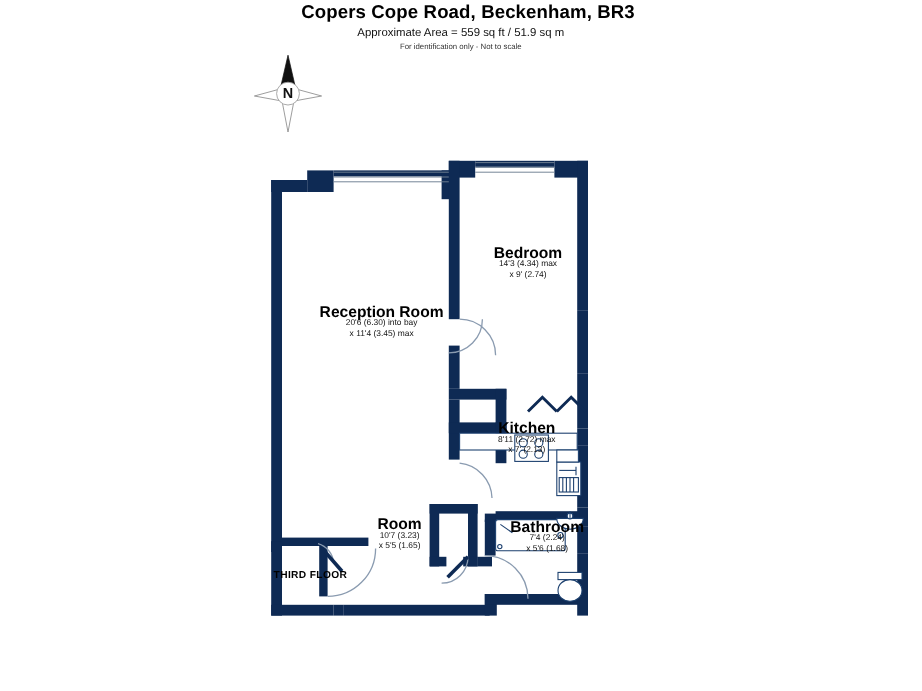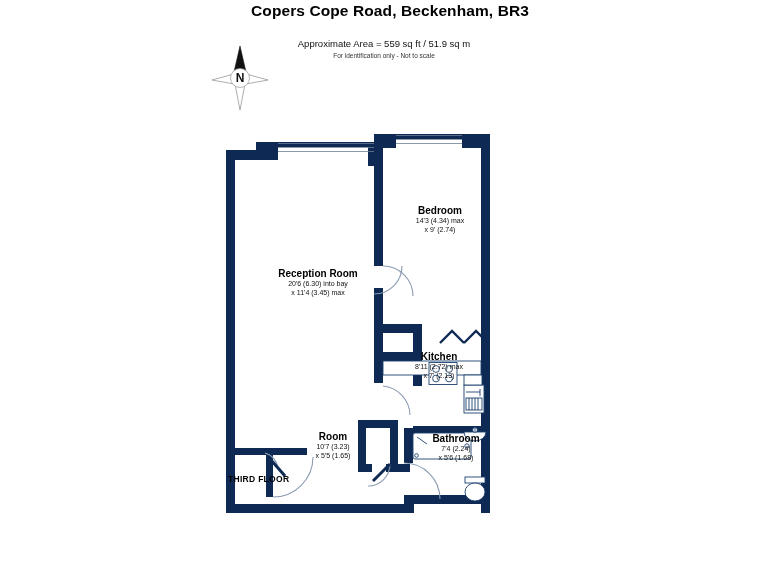--- a/index.html
+++ b/index.html
@@ -30,21 +30,21 @@
     font-weight: bold;
     letter-spacing: 0.1px;
     color: #000000;
     line-height: 18px;
     padding-left: 12px;
   }
   #area-line {
     font-size: 9.5px;
     color: #111111;
     line-height: 14px;
-    margin-top: 17px;
+    margin-top: 1px;
   }
   #disclaimer {
     font-size: 6.5px;
     color: #333333;
     line-height: 10px;
     margin-top: 0px;
   }
 
   
   #plan-wrap {
@@ -59,21 +59,21 @@
   }
 
   
   .room-label {
     position: absolute;
     text-align: center;
     line-height: 9.5px;
     white-space: nowrap;
   }
   .room-label .rl-name {
-    font-size: 10px;
+    font-size: 13px;
     font-weight: bold;
     color: #000000;
     display: block;
   }
   .room-label .rl-dim {
     font-size: 7px;
     color: #111111;
     display: block;
   }
 
@@ -260,21 +260,21 @@
       <path d="M 390 432 A 22 22 0 0 1 368 454" transform="translate(0,-8)"></path>
     </g>
 
     <g stroke="#0e2a54" stroke-width="3" stroke-linecap="butt">
       <line x1="271" y1="420" x2="285" y2="436"></line>
       <line x1="390" y1="424" x2="373" y2="441"></line>
     </g>
 
   </svg>
 
-  <div class="room-label" style="left:258px; top:229px; width:120px;">
+  <div class="room-label" style="left:258px; top:215px; width:120px;">
     <span class="rl-name">Reception Room</span>
     <span class="rl-dim">20'6 (6.30) into bay</span>
     <span class="rl-dim">x 11'4 (3.45) max</span>
   </div>
 
   <div class="room-label" style="left:385px; top:166px; width:110px;">
     <span class="rl-name">Bedroom</span>
     <span class="rl-dim">14'3 (4.34) max</span>
     <span class="rl-dim">x 9' (2.74)</span>
   </div>

